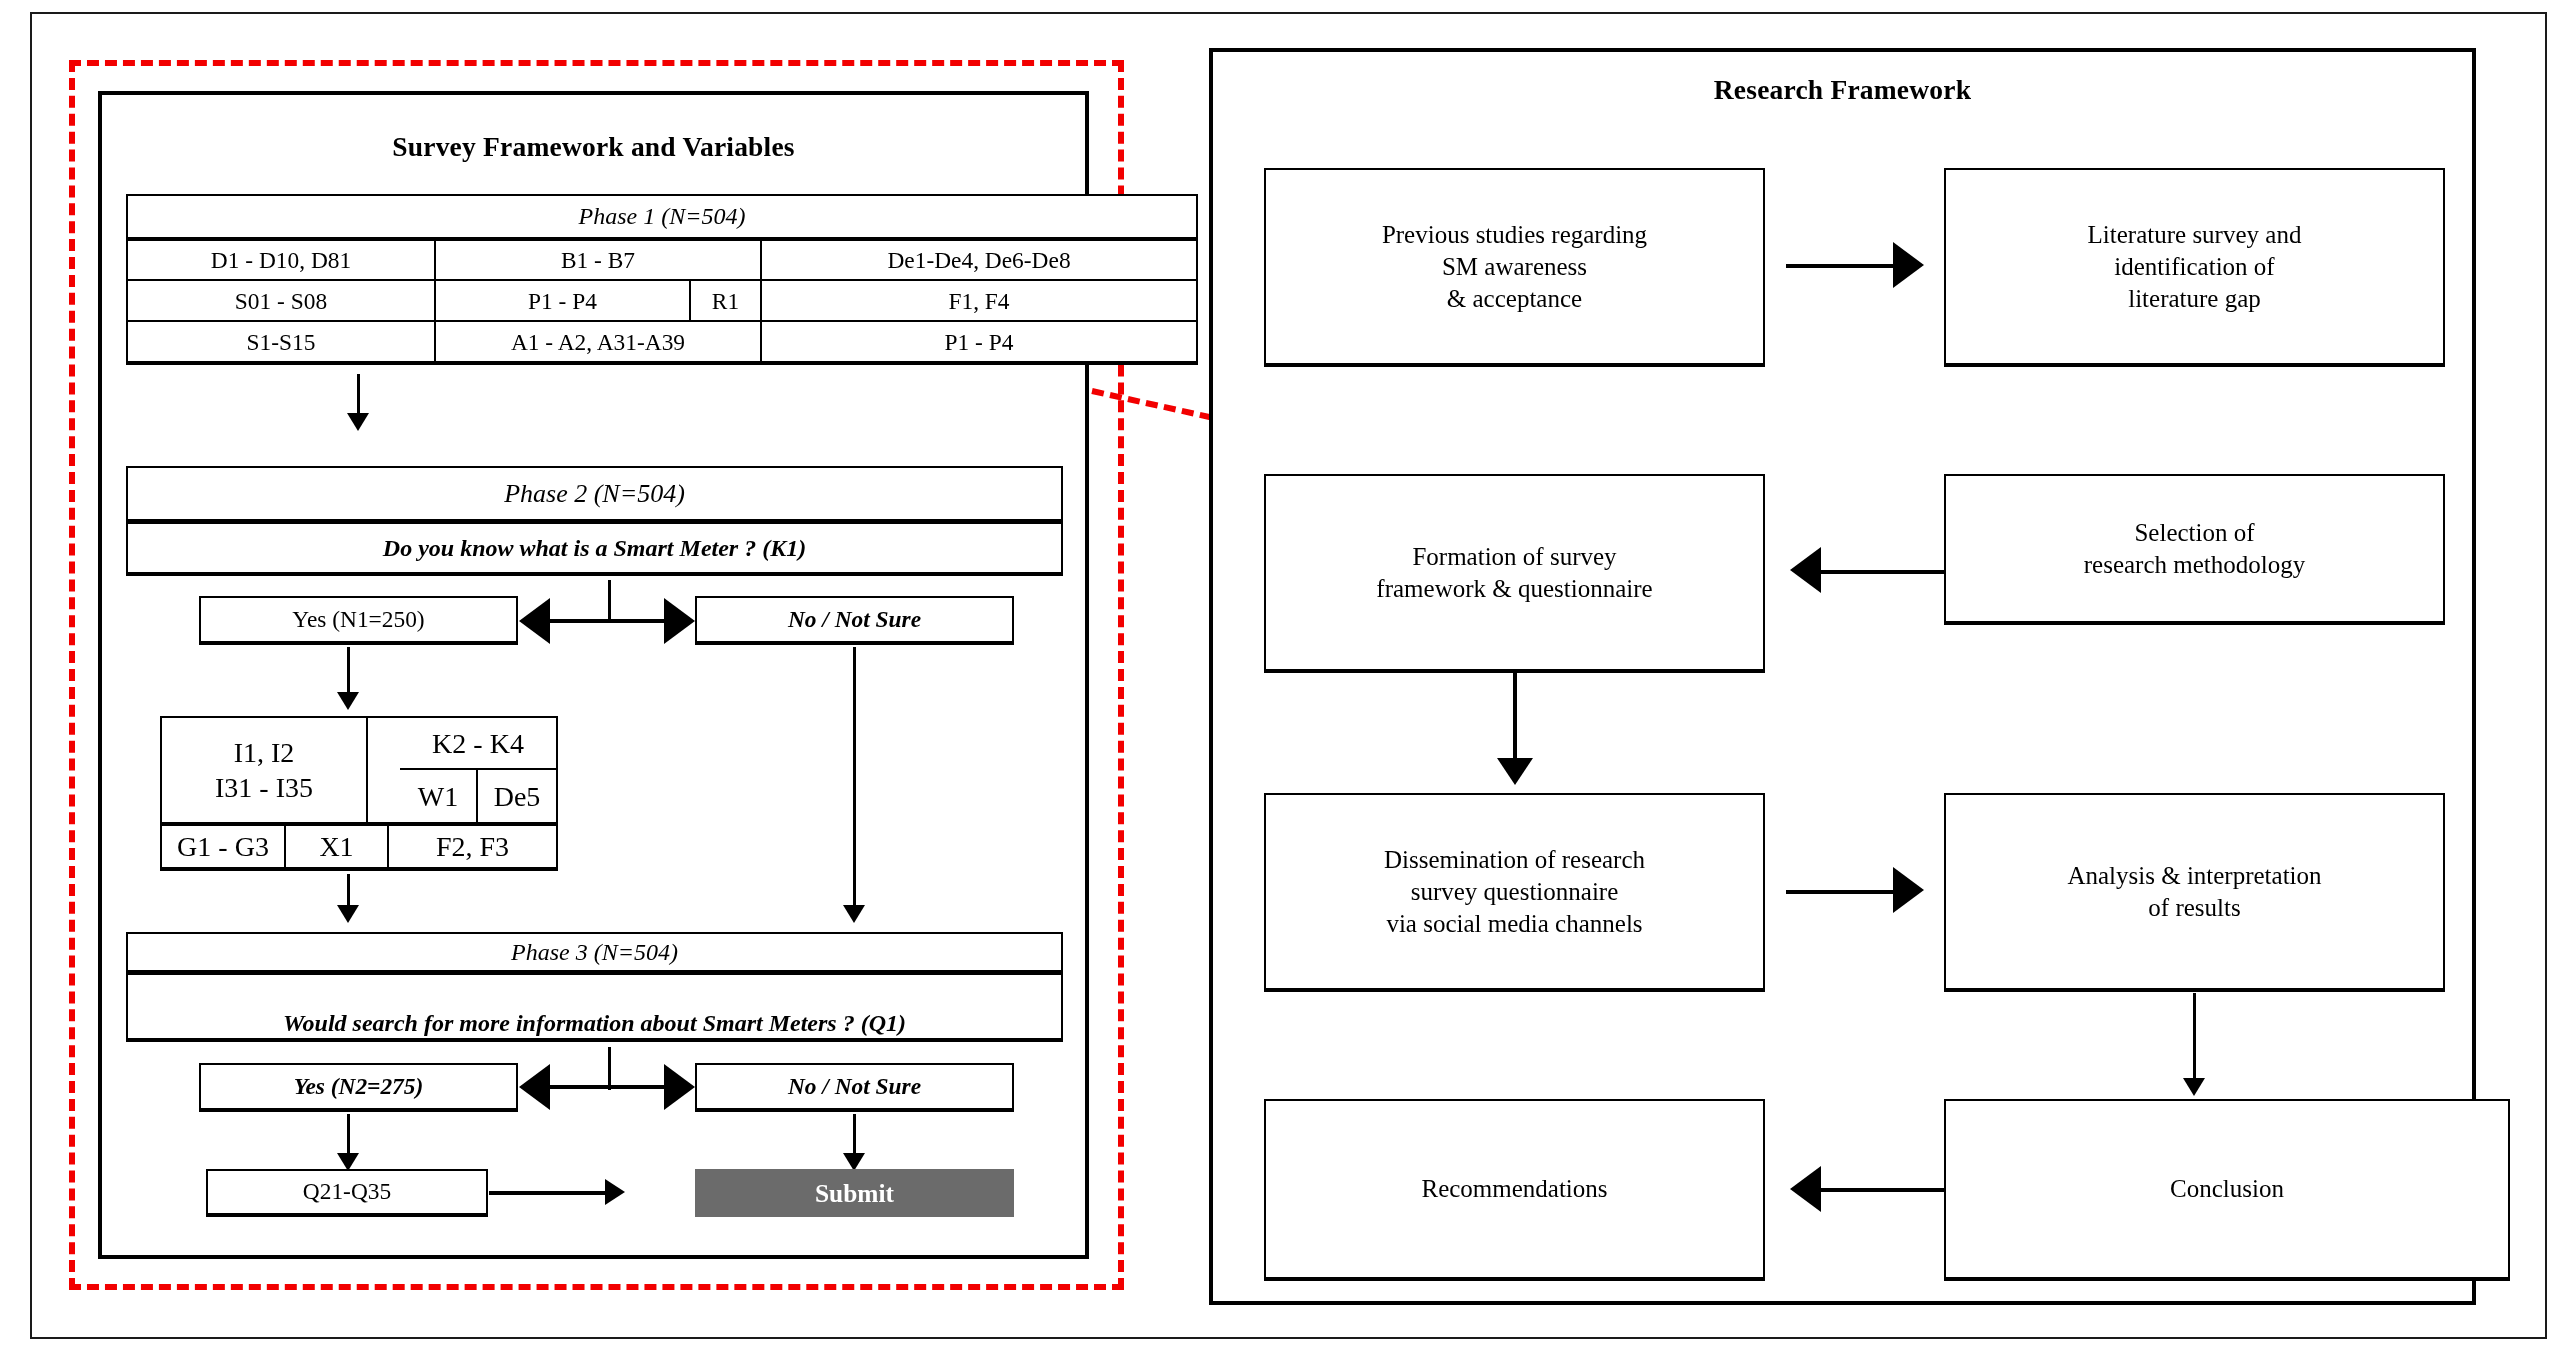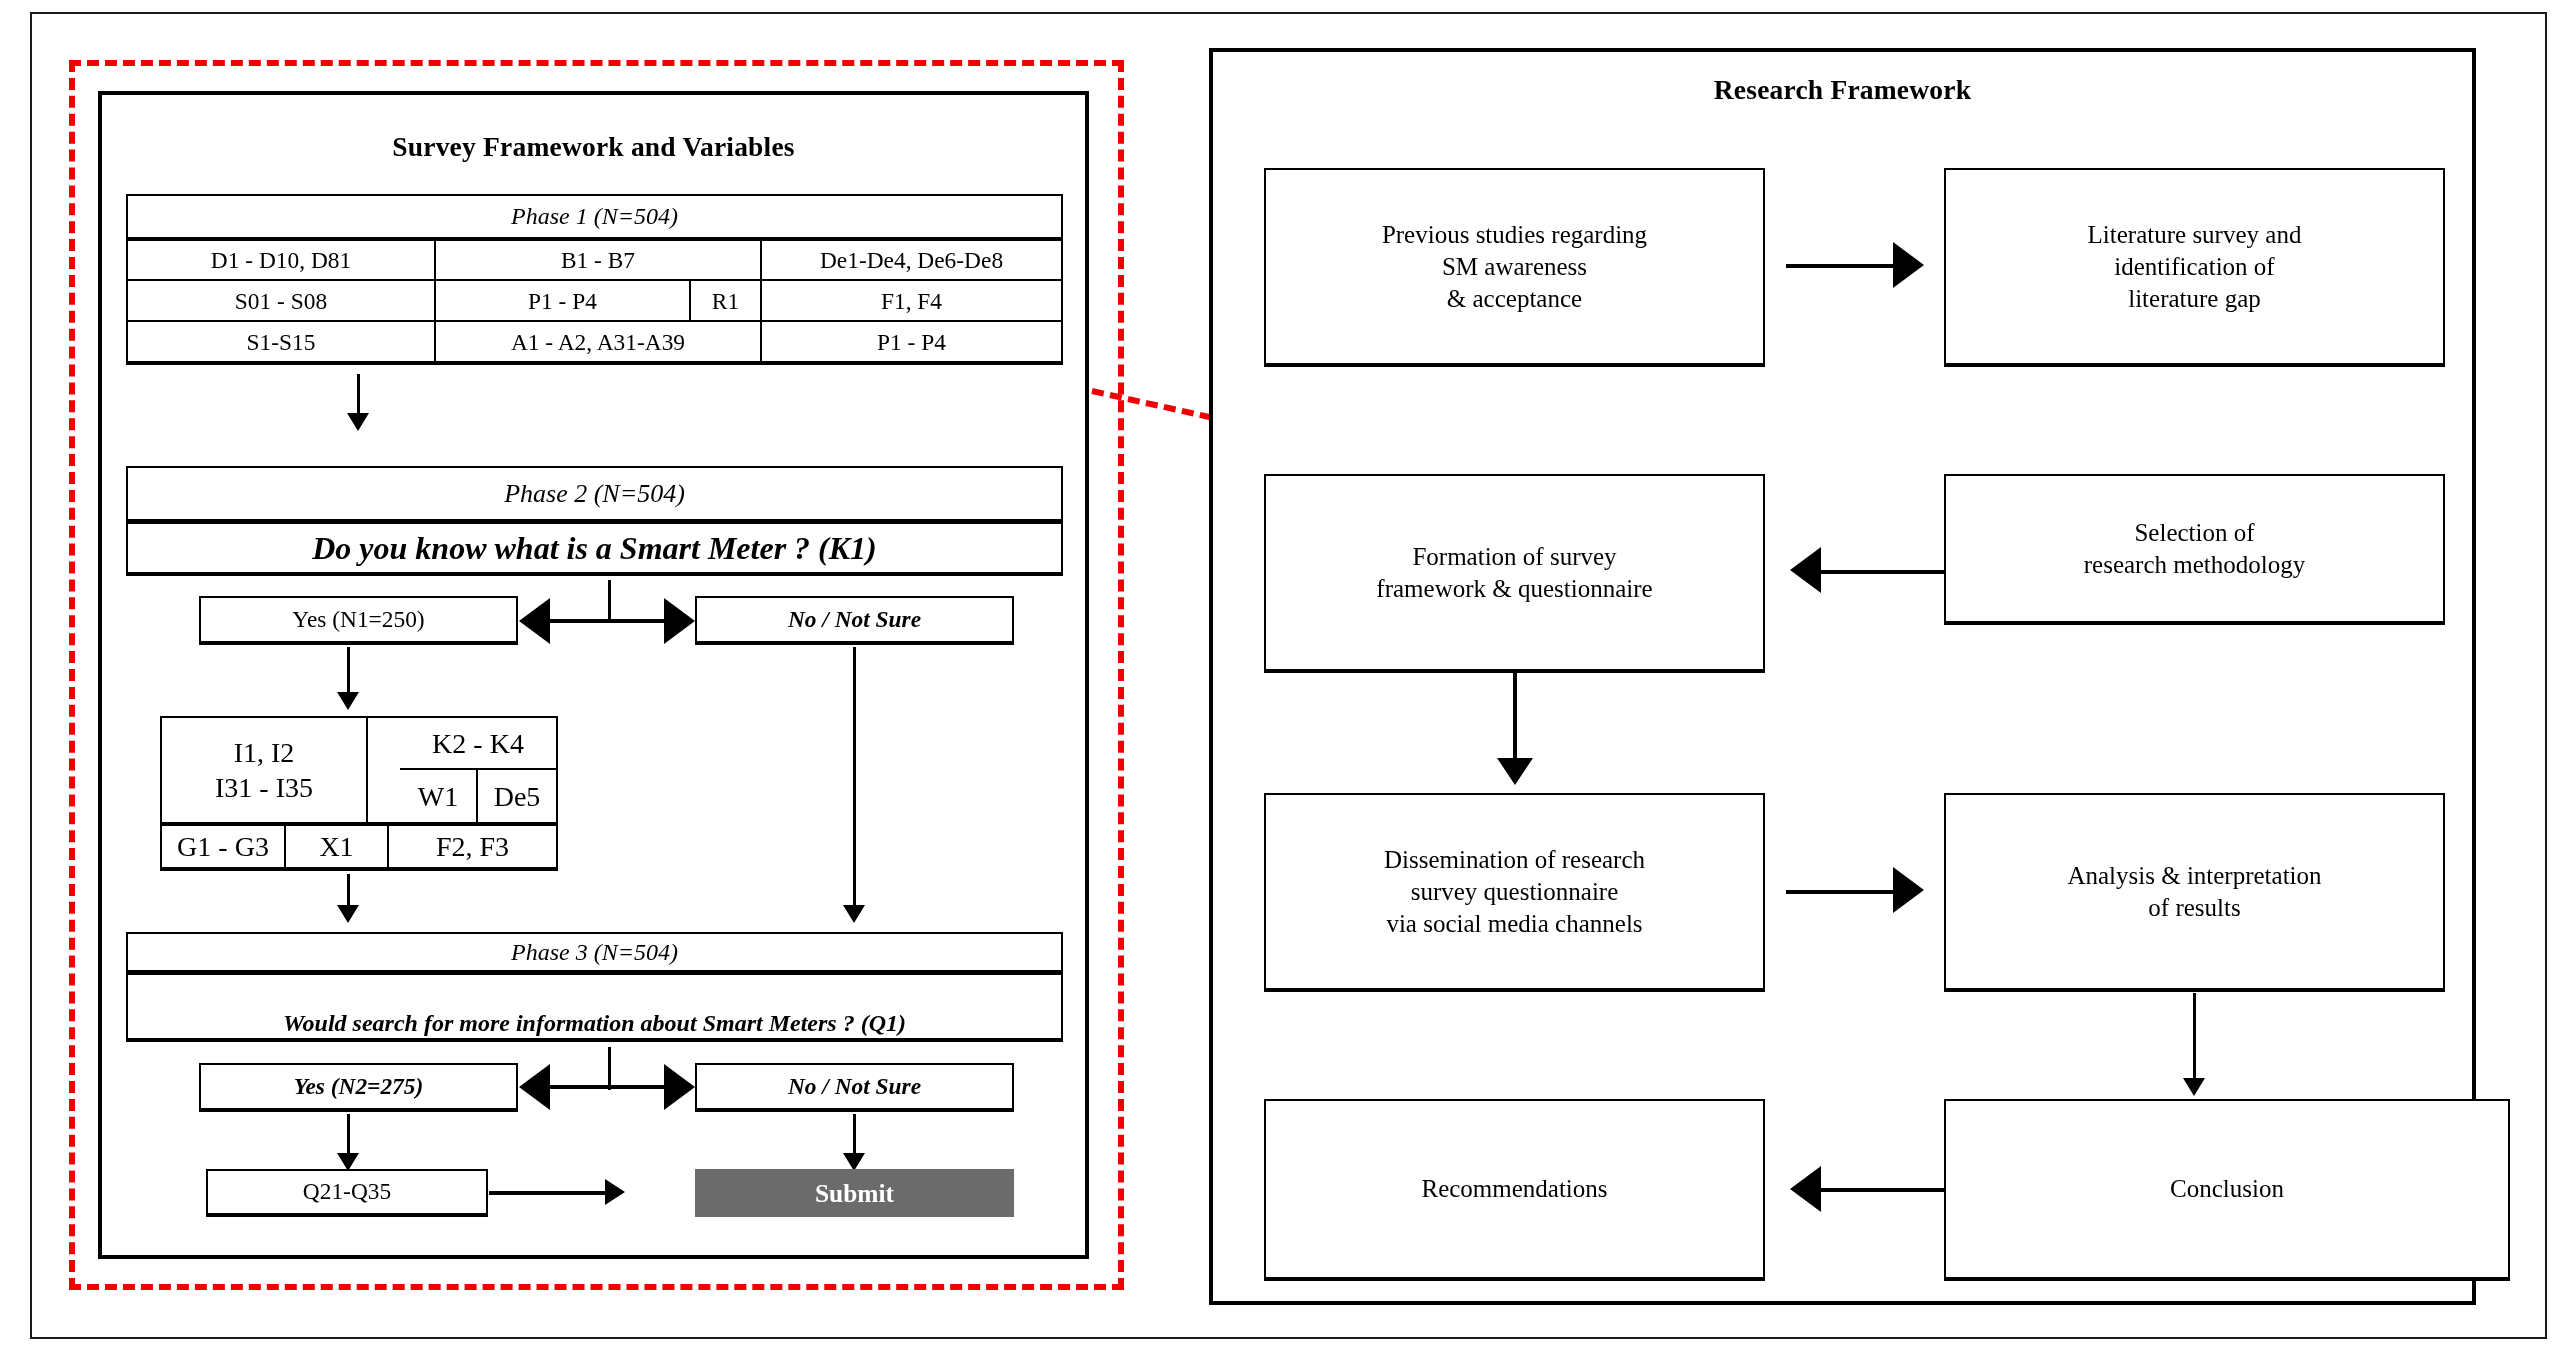--- a/index.html
+++ b/index.html
@@ -176,21 +176,21 @@
 
   <div id="left-redbox" class="red-dash-box"></div>
   <div id="right-redbox" class="red-dash-box"></div>
   <div id="red-connector"></div>
   <div id="red-connector2"></div>
 
   <div id="left-panel" class="panel">
     <div id="left-title" class="panel-title">Survey Framework and Variables</div>
   </div>
 
-  <div class="tbl" id="phase1-table" style="left:126px; top:194px; width:937px; height:171px;">
+  <div class="tbl" id="phase1-table" style="left:126px; top:194px; width:1072px; height:171px;">
     <div class="trow" style="height:43px; border-bottom-width:4.8px;">
       <div class="tcell italic" style="flex:1 1 100%; font-size:24px;">
           <span>Phase 1 (N=504)</span>
         </div>
     </div>
     <div class="trow" style="height:41px;">
       <div class="tcell" style="width:308px;">D1 - D10, D81</div>
       <div class="tcell" style="width:326px;">B1 - B7</div>
       <div class="tcell" style="flex:1;">De1-De4, De6-De8</div>
     </div>
@@ -208,21 +208,21 @@
   </div>
 
   <div class="vline" style="left:357px; top:374px; height:41px;"></div>
   <div class="arrow-down" style="left:347px; top:413px;"></div>
 
   <div class="tbl" id="phase2-table" style="left:126px; top:466px; width:937px; height:110px;">
     <div class="trow" style="height:51px; border-bottom-width:5.5px;">
       <div class="tcell italic" style="flex:1 1 100%; font-size:26px;">Phase 2 (N=504)</div>
     </div>
     <div class="trow" style="height:auto; flex:1; border-bottom:none;">
-      <div class="tcell italic bold" style="flex:1 1 100%; font-size:32px;">Do you know what is a Smart Meter ? (K1)</div>
+      <div class="tcell italic bold" style="flex:1 1 100%; font-size:24px;">Do you know what is a Smart Meter ? (K1)</div>
     </div>
   </div>
 
   <div class="vline" style="left:608px; top:580px; height:43px;"></div>
   <div class="hline" style="left:550px; top:619px; width:117px;"></div>
   <div class="arrow-left-big" style="left:519px; top:598px;"></div>
   <div class="arrow-right-big" style="left:664px; top:598px;"></div>
 
   <div class="box" style="left:199px; top:596px; width:319px; height:49px;">Yes (N1=250)</div>
   <div class="box italic bold" style="left:695px; top:596px; width:319px; height:49px;">No / Not Sure</div>

